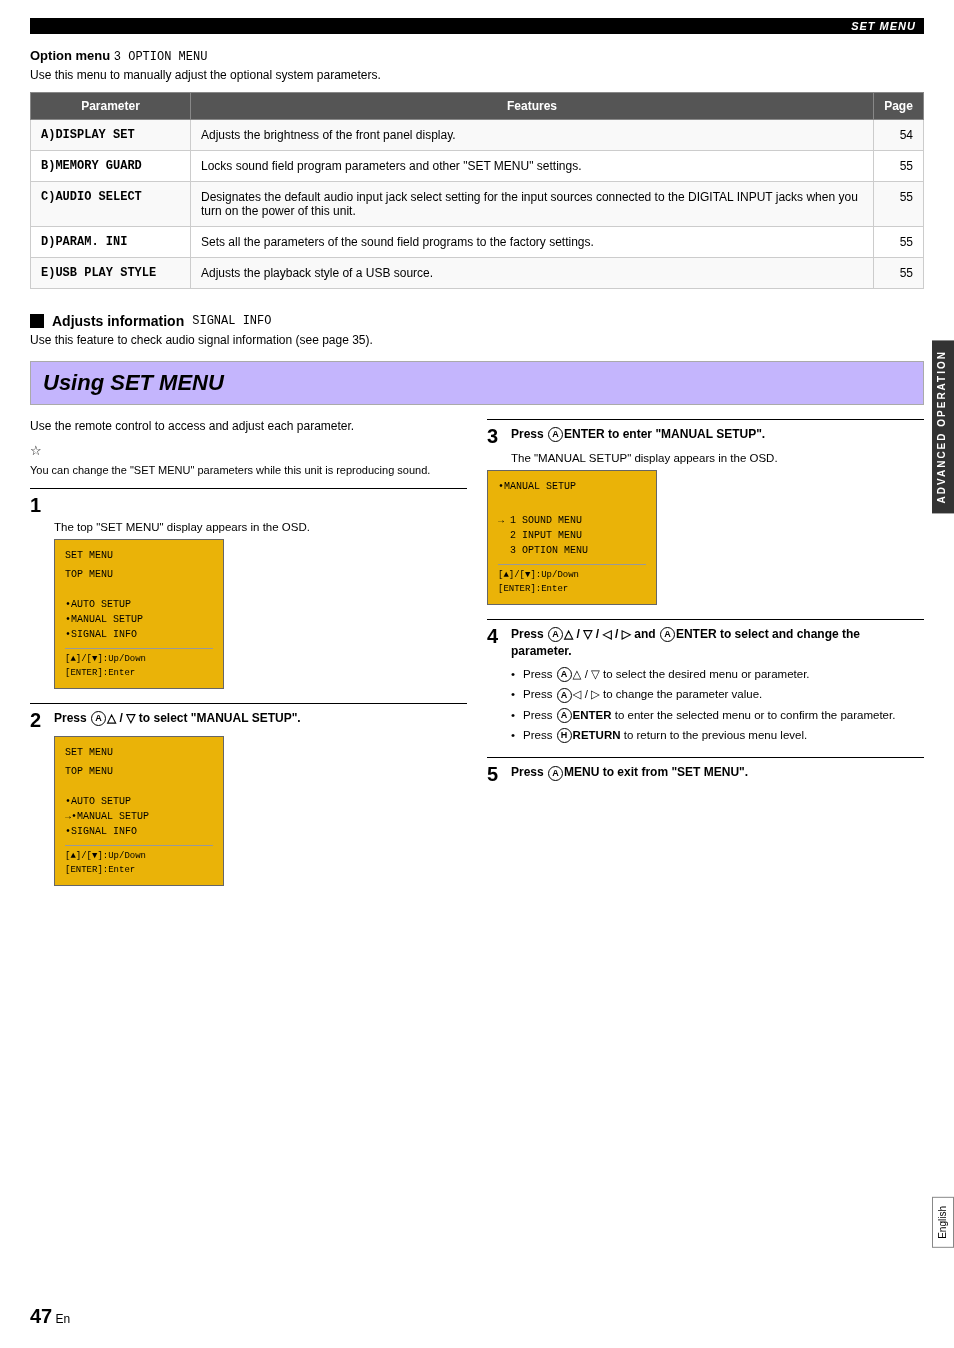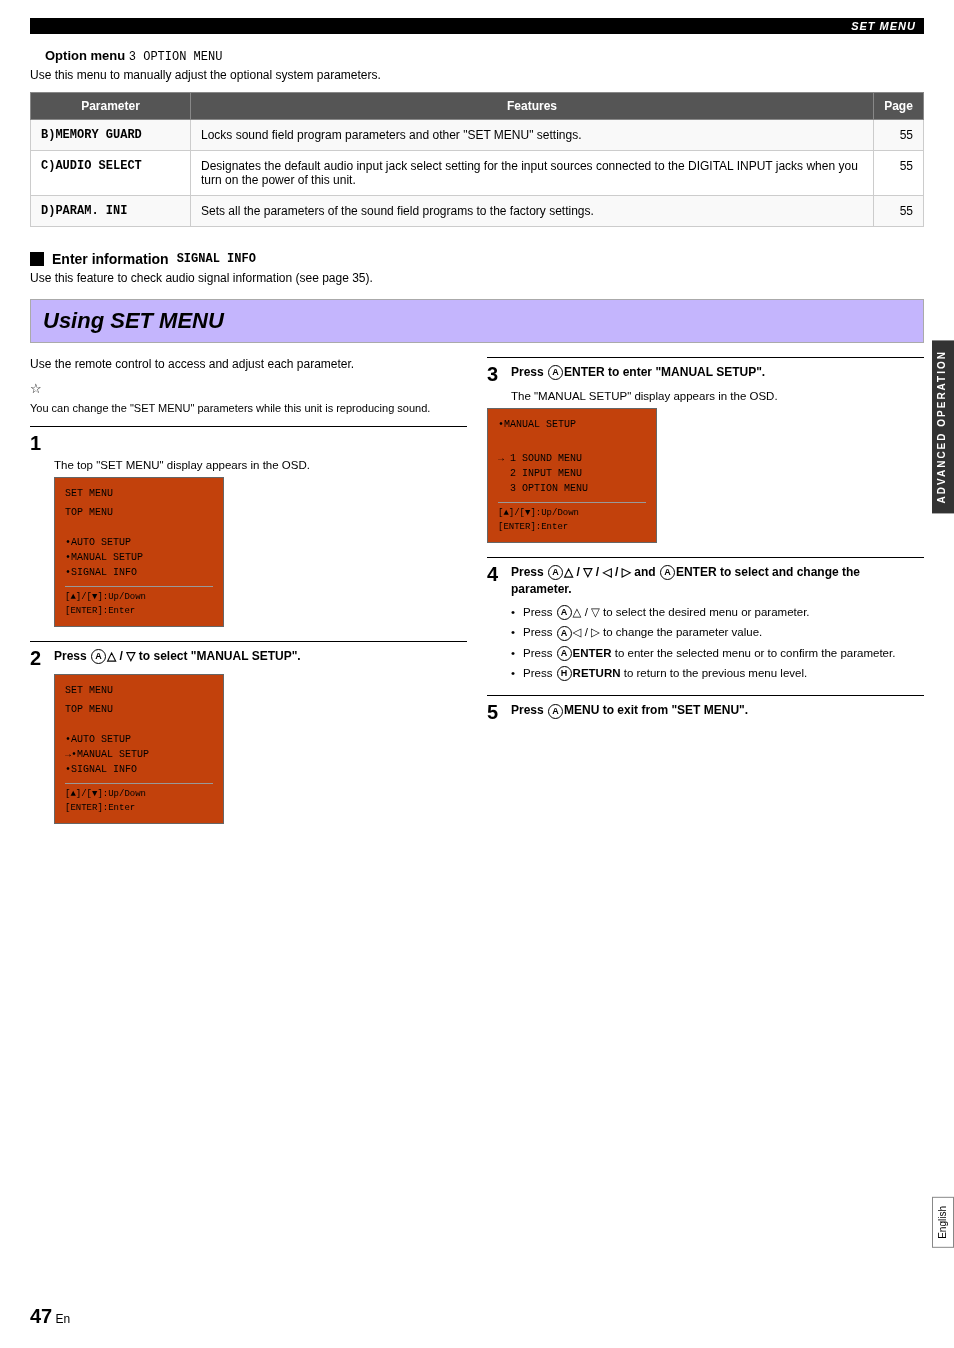--- a/index.html
+++ b/index.html
@@ -32,21 +32,20 @@
       padding: 2px 8px;
       margin-bottom: 14px;
       letter-spacing: 1px;
     }
 
     
     .option-menu-title {
       font-size: 13px;
       font-weight: bold;
       margin-bottom: 4px;
-      margin-left: 15px;
     }
     .option-menu-title .menu-label {
       font-family: 'Courier New', monospace;
       font-weight: normal;
       font-size: 12px;
     }
     .option-menu-desc {
       font-size: 12px;
       margin-bottom: 10px;
     }
@@ -99,21 +98,21 @@
     }
     .signal-info-title .square-icon {
       display: inline-block;
       width: 14px;
       height: 14px;
       background: #000;
     }
     .signal-info-title .mono-label {
       font-family: 'Courier New', monospace;
       font-size: 12px;
-      font-weight: bold;
+      font-weight: normal;
     }
     .signal-info-desc {
       font-size: 12px;
     }
 
     
     .using-set-menu-box {
       background: #c4b5fd;
       border: 1px solid #aaa;
       padding: 8px 12px;
@@ -176,21 +175,21 @@
     }
     .step-body {
       font-size: 11.5px;
       margin-left: 24px;
       margin-bottom: 6px;
     }
 
     
     .osd-box {
       border: 1.5px solid #666;
-      background: #c2410c;
+      background: #eab308;
       font-family: 'Courier New', monospace;
       font-size: 10px;
       padding: 8px 10px;
       margin: 6px 0 6px 24px;
       width: 170px;
       line-height: 1.5;
     }
     .osd-box .osd-title {
       font-size: 10px;
       margin-bottom: 4px;
@@ -305,42 +304,52 @@
 
   <table class="param-table">
     <thead>
       <tr>
         <th style="width:160px;">Parameter</th>
         <th>Features</th>
         <th style="width:50px;">Page</th>
       </tr>
     </thead>
     <tbody id="param-table-body">
+    <tr>
+      <td class="param-name">A)DISPLAY SET</td>
+      <td>Adjusts the brightness of the front panel display.</td>
+      <td class="param-page">54</td>
+    </tr>
         <tr>
       <td class="param-name">B)MEMORY GUARD</td>
       <td>Locks sound field program parameters and other "SET MENU" settings.</td>
       <td class="param-page">55</td>
     </tr>
         <tr>
       <td class="param-name">C)AUDIO SELECT</td>
       <td>Designates the default audio input jack select setting for the input sources connected to the DIGITAL INPUT jacks when you turn on the power of this unit.</td>
       <td class="param-page">55</td>
     </tr>
         <tr>
       <td class="param-name">D)PARAM. INI</td>
       <td>Sets all the parameters of the sound field programs to the factory settings.</td>
       <td class="param-page">55</td>
     </tr>
+        <tr>
+      <td class="param-name">E)USB PLAY STYLE</td>
+      <td>Adjusts the playback style of a USB source.</td>
+      <td class="param-page">55</td>
+    </tr>
       </tbody>
   </table>
 
   <div class="signal-info-section">
     <div class="signal-info-title">
       <span class="square-icon"></span>
-      <strong>Enter information</strong>
+      <strong>Adjusts information</strong>
       <span class="mono-label">SIGNAL INFO</span>
     </div>
     <div class="signal-info-desc">Use this feature to check audio signal information (see page 35).</div>
   </div>
 
   <div class="using-set-menu-box">
     <div class="using-set-menu-title">Using SET MENU</div>
   </div>
 
   <div class="two-col">

